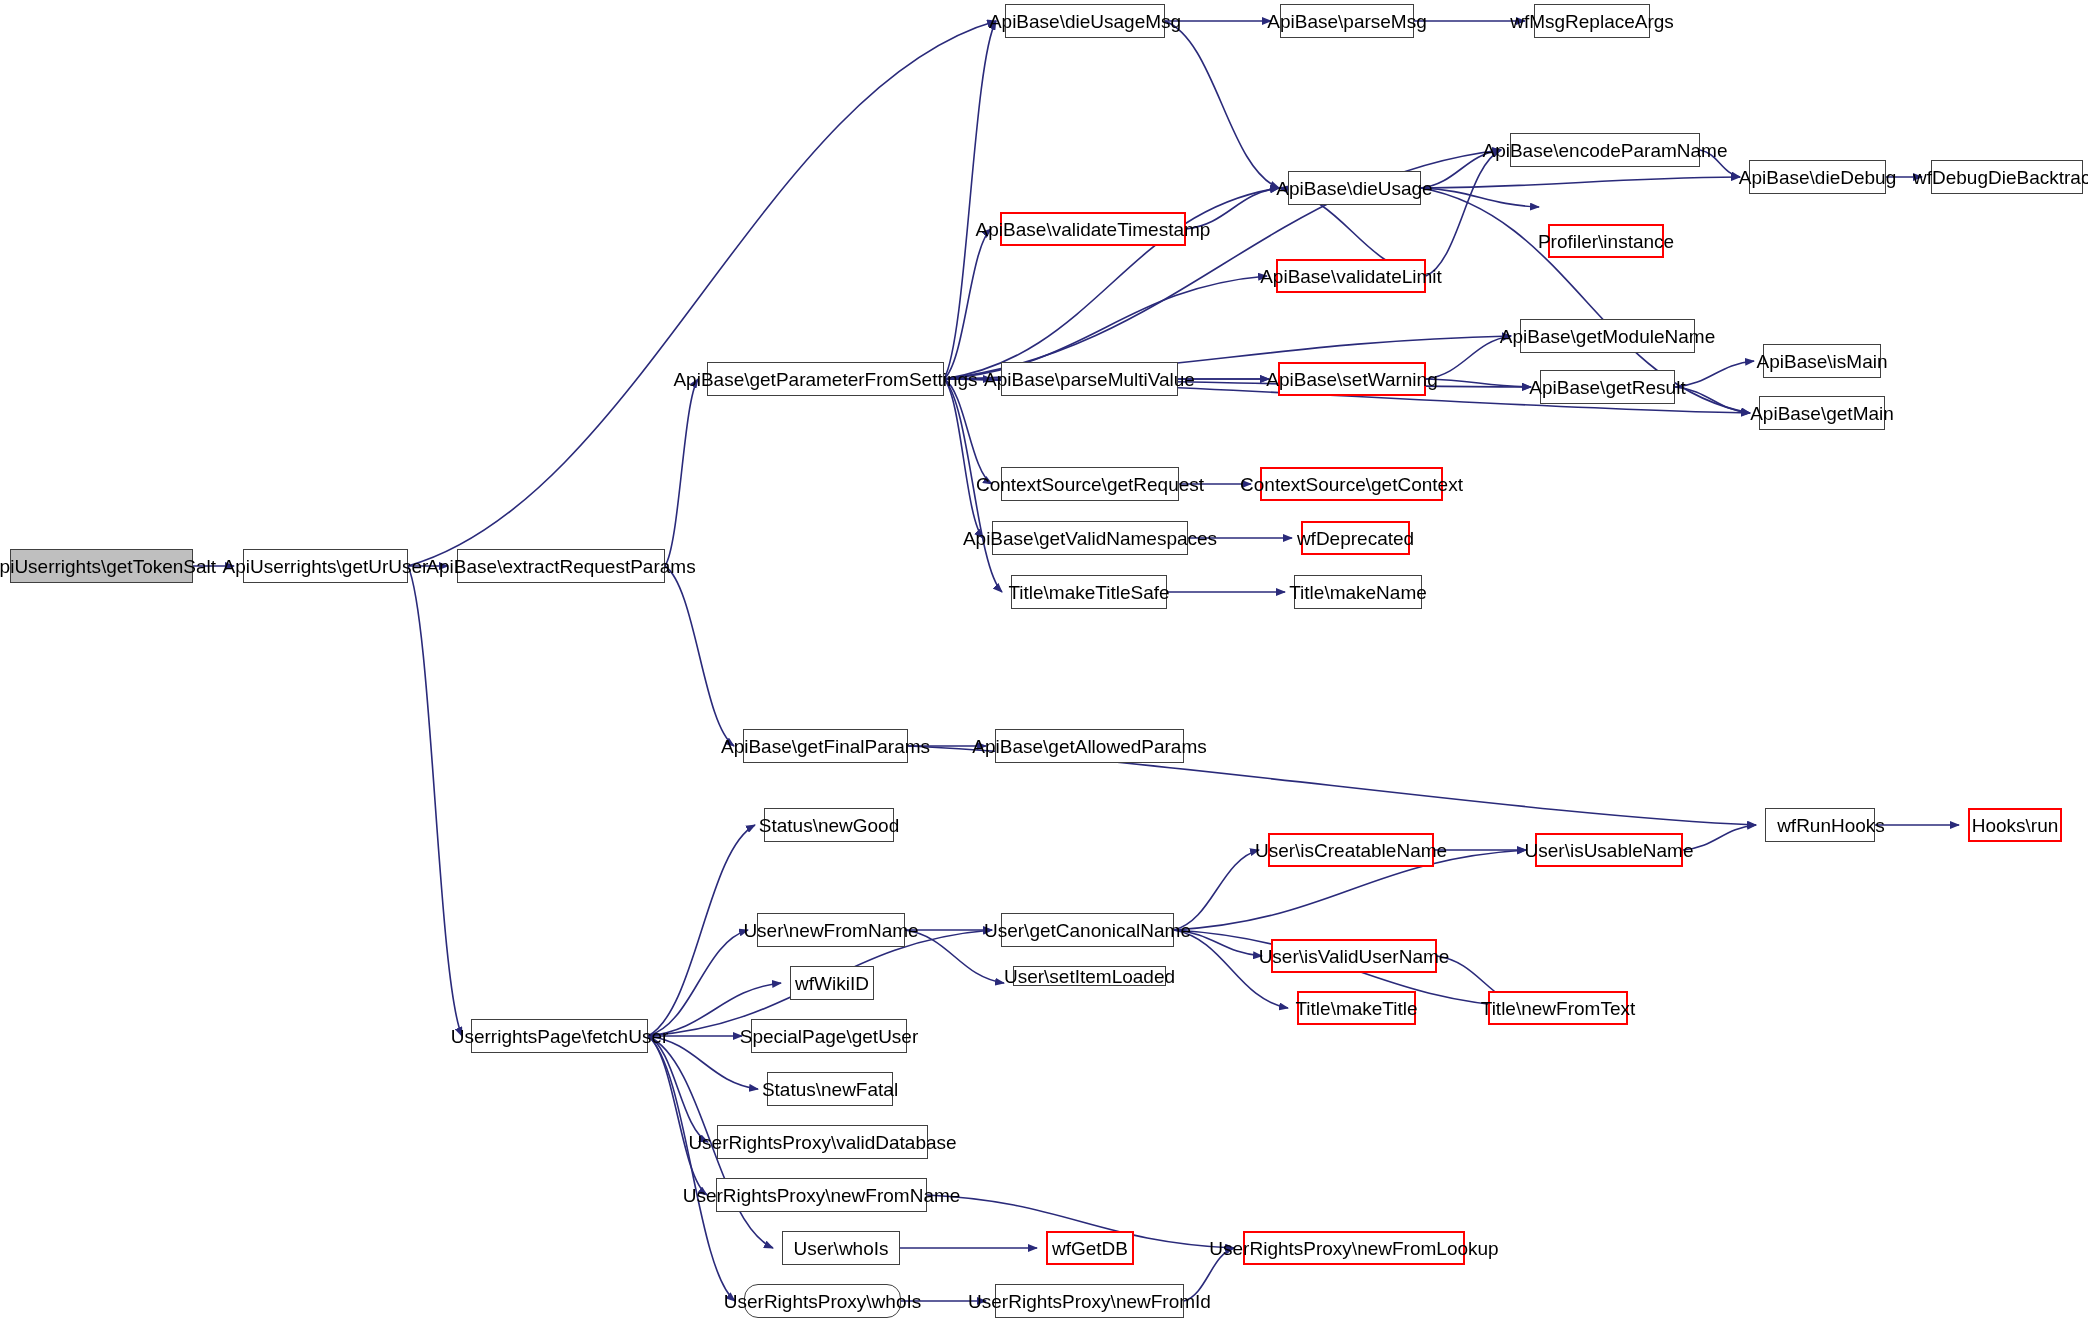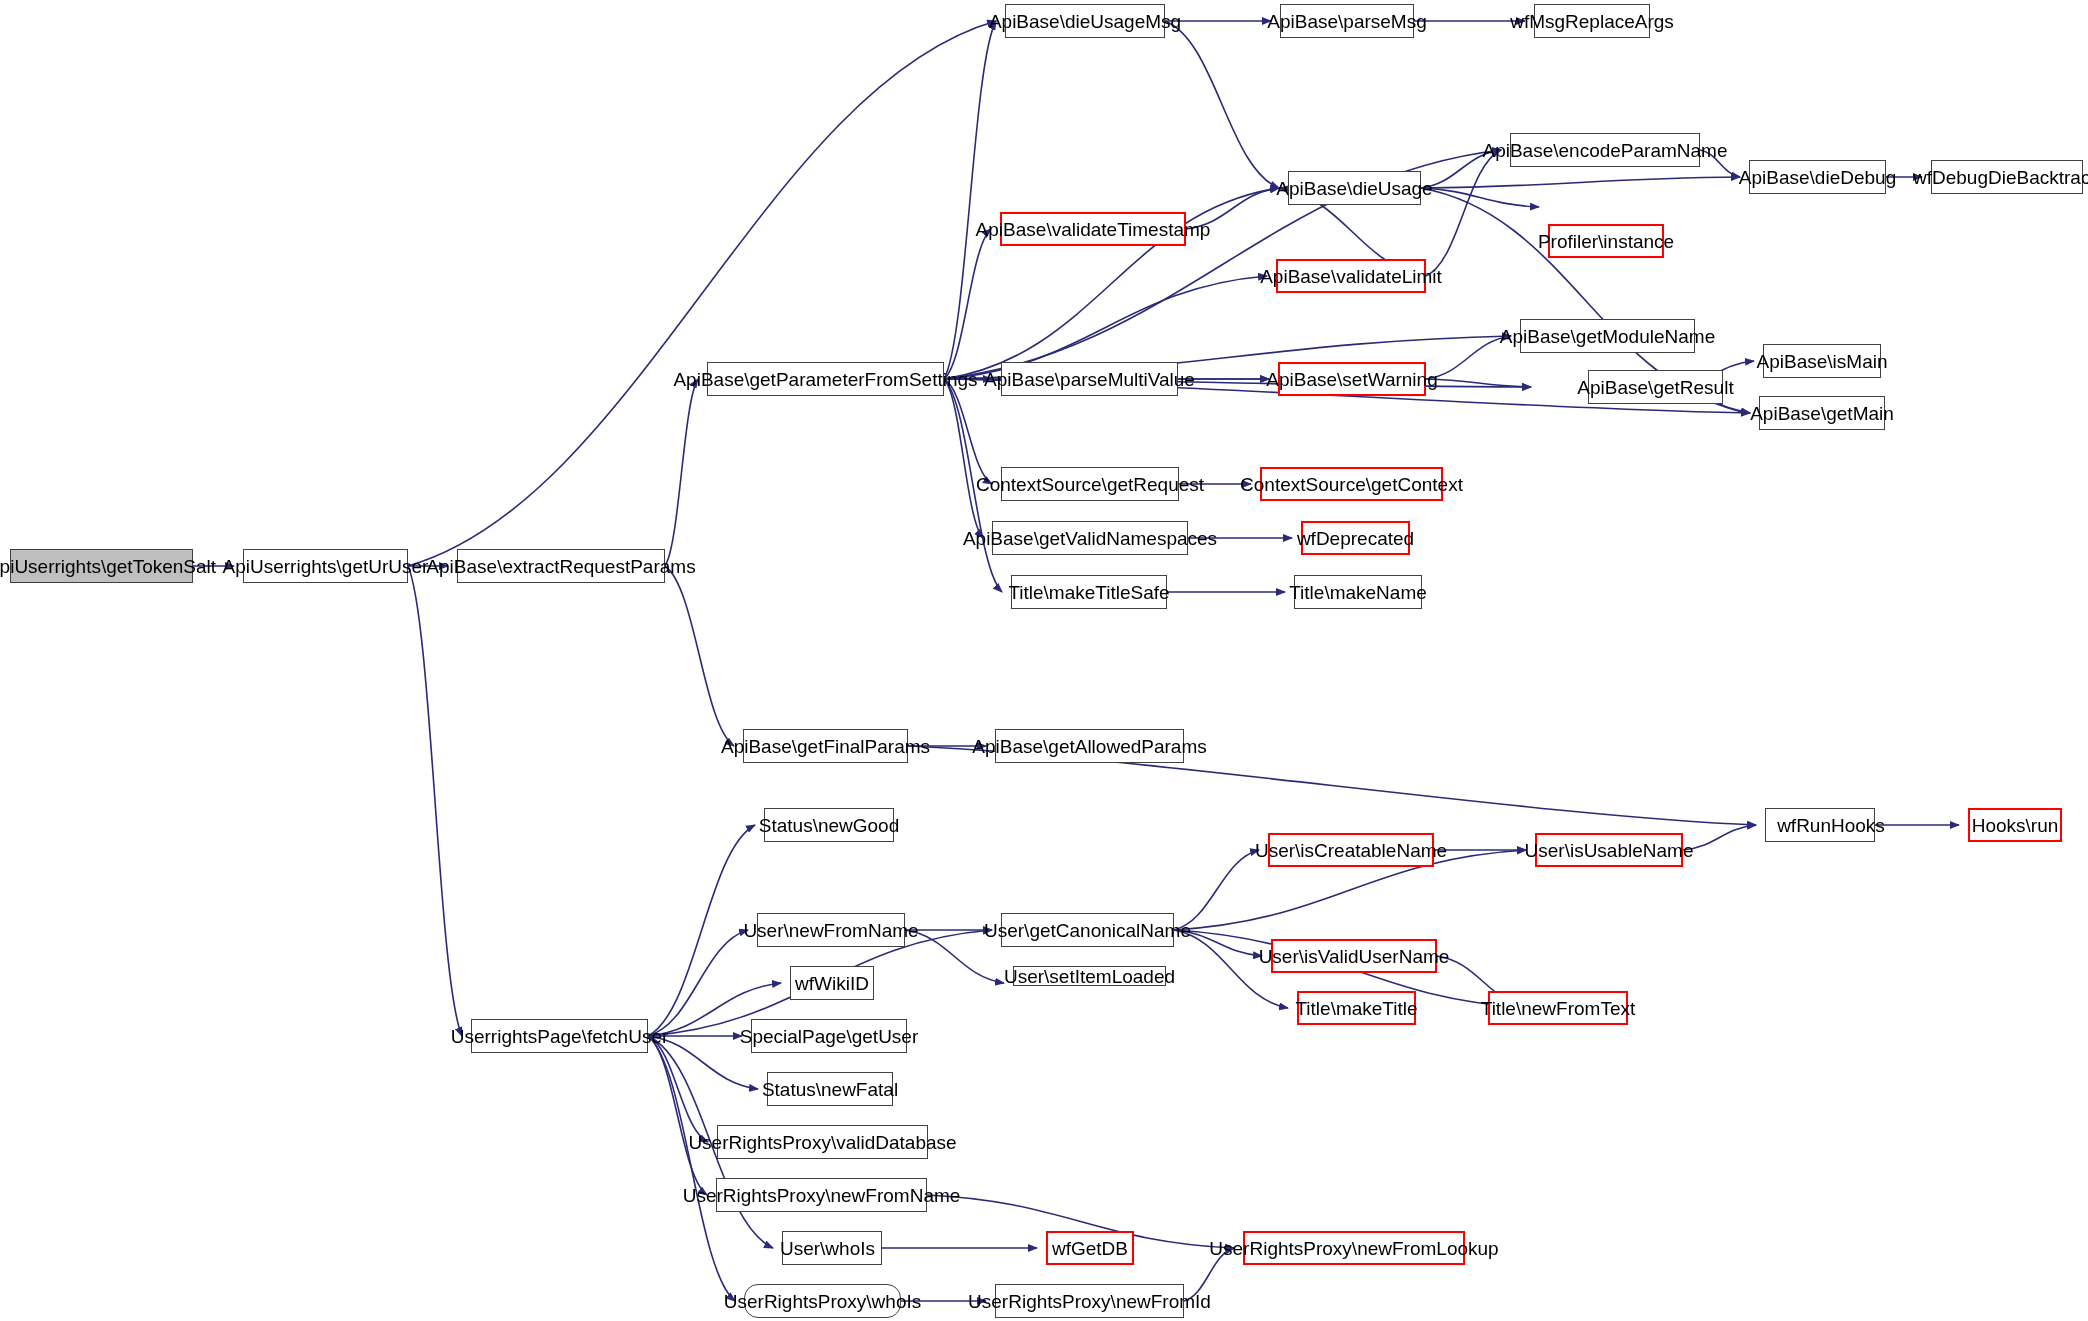--- a/index.html
+++ b/index.html
@@ -152,21 +152,21 @@
       </div>
       <div class="node red" style="left: 1276px; top: 259px; width: 150px; height: 34px;">
         <span>ApiBase\validateLimit</span>
       </div>
       <div class="node black" style="left: 1520px; top: 319px; width: 175px; height: 34px;">
         <span>ApiBase\getModuleName</span>
       </div>
       <div class="node black" style="left: 1763px; top: 344px; width: 118px; height: 34px;">
         <span>ApiBase\isMain</span>
       </div>
-      <div class="node black" style="left: 1540px; top: 370px; width: 135px; height: 34px; margin-left: 48px;">
+      <div class="node black" style="left: 1540px; top: 370px; width: 135px; height: 34px;">
         <span>ApiBase\getResult</span>
       </div>
       <div class="node black" style="left: 1759px; top: 396px; width: 126px; height: 34px;">
         <span>ApiBase\getMain</span>
       </div>
       <div class="node black" style="left: 1001px; top: 362px; width: 177px; height: 34px;">
         <span>ApiBase\parseMultiValue</span>
       </div>
       <div class="node red" style="left: 1278px; top: 362px; width: 148px; height: 34px;">
         <span>ApiBase\setWarning</span>
@@ -239,21 +239,21 @@
       </div>
       <div class="node black" style="left: 767px; top: 1072px; width: 126px; height: 34px;">
         <span>Status\newFatal</span>
       </div>
       <div class="node black" style="left: 717px; top: 1125px; width: 211px; height: 34px;">
         <span>UserRightsProxy\validDatabase</span>
       </div>
       <div class="node black" style="left: 716px; top: 1178px; width: 211px; height: 34px;">
         <span>UserRightsProxy\newFromName</span>
       </div>
-      <div class="node black" style="left: 782px; top: 1231px; width: 100px; height: 34px; justify-content: flex-end;">
+      <div class="node black" style="left: 782px; top: 1231px; width: 118px; height: 34px;">
         <span>User\whoIs</span>
       </div>
       <div class="node red" style="left: 1046px; top: 1231px; width: 88px; height: 34px;">
         <span>wfGetDB</span>
       </div>
       <div class="node red" style="left: 1243px; top: 1231px; width: 222px; height: 34px;">
         <span>UserRightsProxy\newFromLookup</span>
       </div>
       <div class="node black" style="left: 744px; top: 1284px; width: 157px; height: 34px; border-radius: 14px;">
         <span>UserRightsProxy\whoIs</span>

